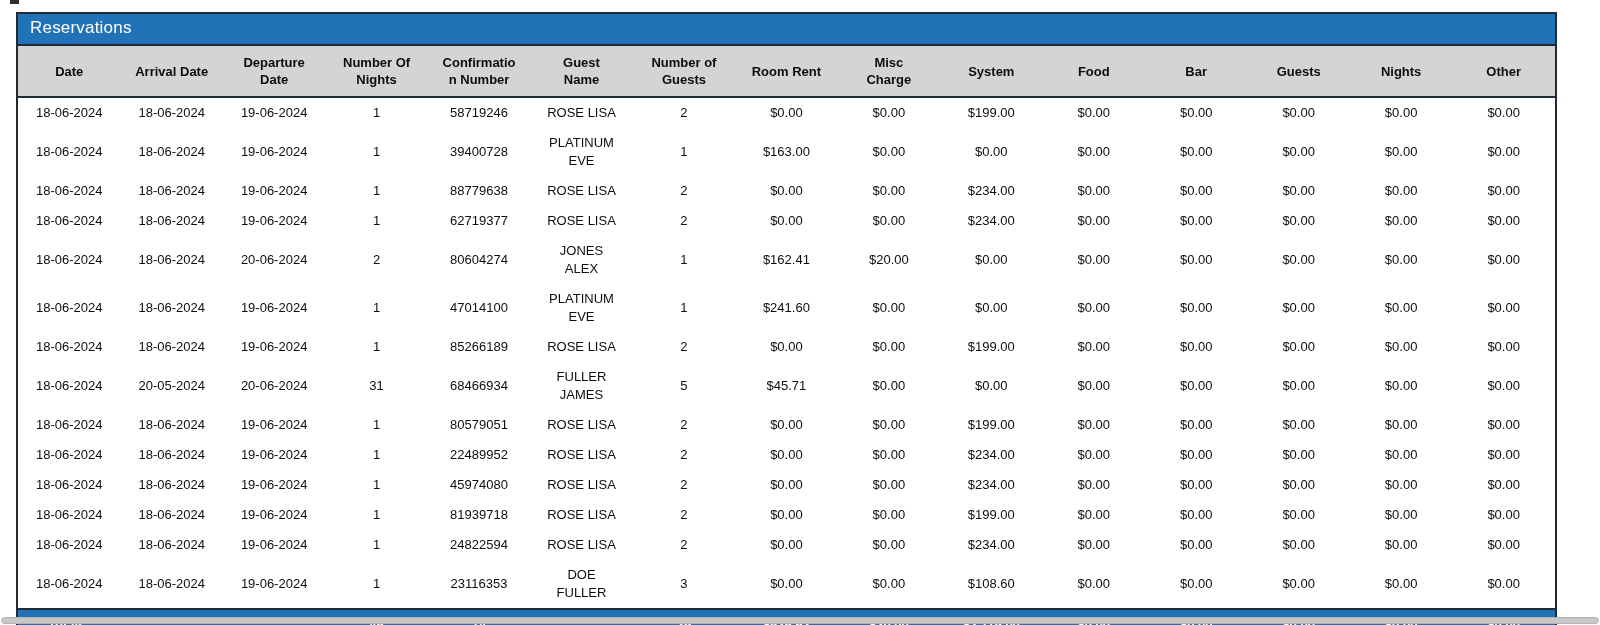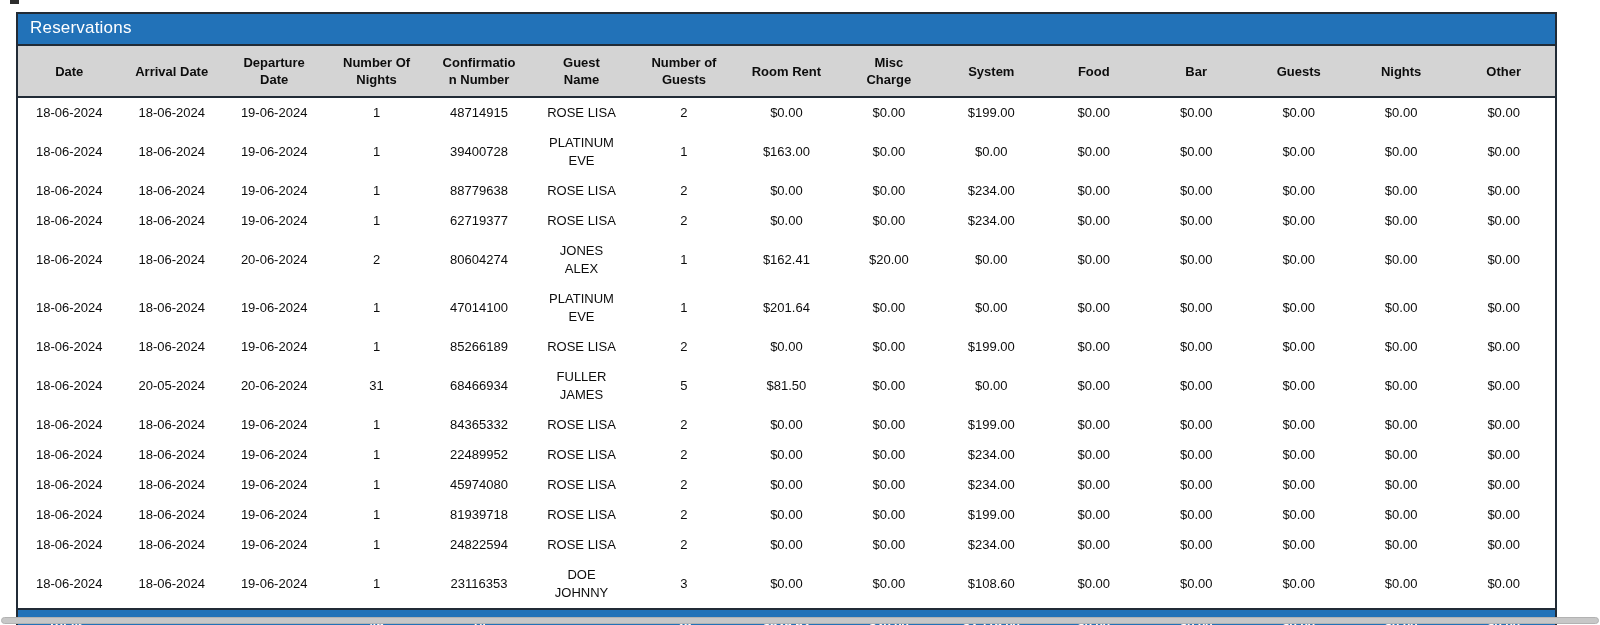--- a/index.html
+++ b/index.html
@@ -113,21 +113,21 @@
           <th>Nights</th>
           <th>Other</th>
         </tr>
     </thead>
     <tbody>
         <tr>
           <td>18-06-2024</td>
           <td>18-06-2024</td>
           <td>19-06-2024</td>
           <td>1</td>
-          <td>48714915</td>
+          <td>58719246</td>
           <td>ROSE LISA</td>
           <td>2</td>
           <td>$0.00</td>
           <td>$0.00</td>
           <td>$199.00</td>
           <td>$0.00</td>
           <td>$0.00</td>
           <td>$0.00</td>
           <td>$0.00</td>
           <td>$0.00</td>
@@ -204,21 +204,21 @@
         </tr>
         <tr>
           <td>18-06-2024</td>
           <td>18-06-2024</td>
           <td>19-06-2024</td>
           <td>1</td>
           <td>47014100</td>
           <td>PLATINUM
 EVE</td>
           <td>1</td>
-          <td>$201.64</td>
+          <td>$241.60</td>
           <td>$0.00</td>
           <td>$0.00</td>
           <td>$0.00</td>
           <td>$0.00</td>
           <td>$0.00</td>
           <td>$0.00</td>
           <td>$0.00</td>
         </tr>
         <tr>
           <td>18-06-2024</td>
@@ -239,35 +239,35 @@
         </tr>
         <tr>
           <td>18-06-2024</td>
           <td>20-05-2024</td>
           <td>20-06-2024</td>
           <td>31</td>
           <td>68466934</td>
           <td>FULLER
 JAMES</td>
           <td>5</td>
-          <td>$81.50</td>
-          <td>$0.00</td>
-          <td>$0.00</td>
-          <td>$0.00</td>
-          <td>$0.00</td>
-          <td>$0.00</td>
-          <td>$0.00</td>
-          <td>$0.00</td>
-        </tr>
-        <tr>
-          <td>18-06-2024</td>
-          <td>18-06-2024</td>
-          <td>19-06-2024</td>
-          <td>1</td>
-          <td>84365332</td>
+          <td>$45.71</td>
+          <td>$0.00</td>
+          <td>$0.00</td>
+          <td>$0.00</td>
+          <td>$0.00</td>
+          <td>$0.00</td>
+          <td>$0.00</td>
+          <td>$0.00</td>
+        </tr>
+        <tr>
+          <td>18-06-2024</td>
+          <td>18-06-2024</td>
+          <td>19-06-2024</td>
+          <td>1</td>
+          <td>80579051</td>
           <td>ROSE LISA</td>
           <td>2</td>
           <td>$0.00</td>
           <td>$0.00</td>
           <td>$199.00</td>
           <td>$0.00</td>
           <td>$0.00</td>
           <td>$0.00</td>
           <td>$0.00</td>
           <td>$0.00</td>
@@ -340,21 +340,21 @@
           <td>$0.00</td>
           <td>$0.00</td>
         </tr>
         <tr>
           <td>18-06-2024</td>
           <td>18-06-2024</td>
           <td>19-06-2024</td>
           <td>1</td>
           <td>23116353</td>
           <td>DOE
-JOHNNY</td>
+FULLER</td>
           <td>3</td>
           <td>$0.00</td>
           <td>$0.00</td>
           <td>$108.60</td>
           <td>$0.00</td>
           <td>$0.00</td>
           <td>$0.00</td>
           <td>$0.00</td>
           <td>$0.00</td>
         </tr>

